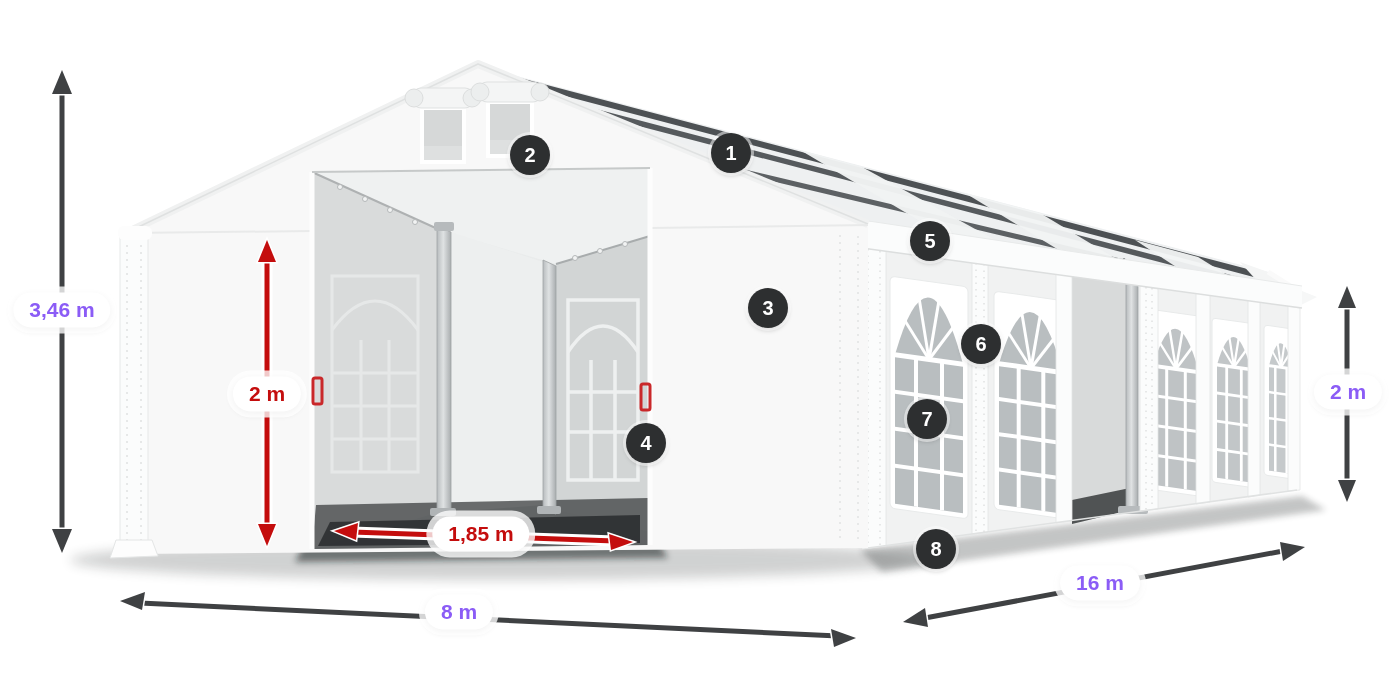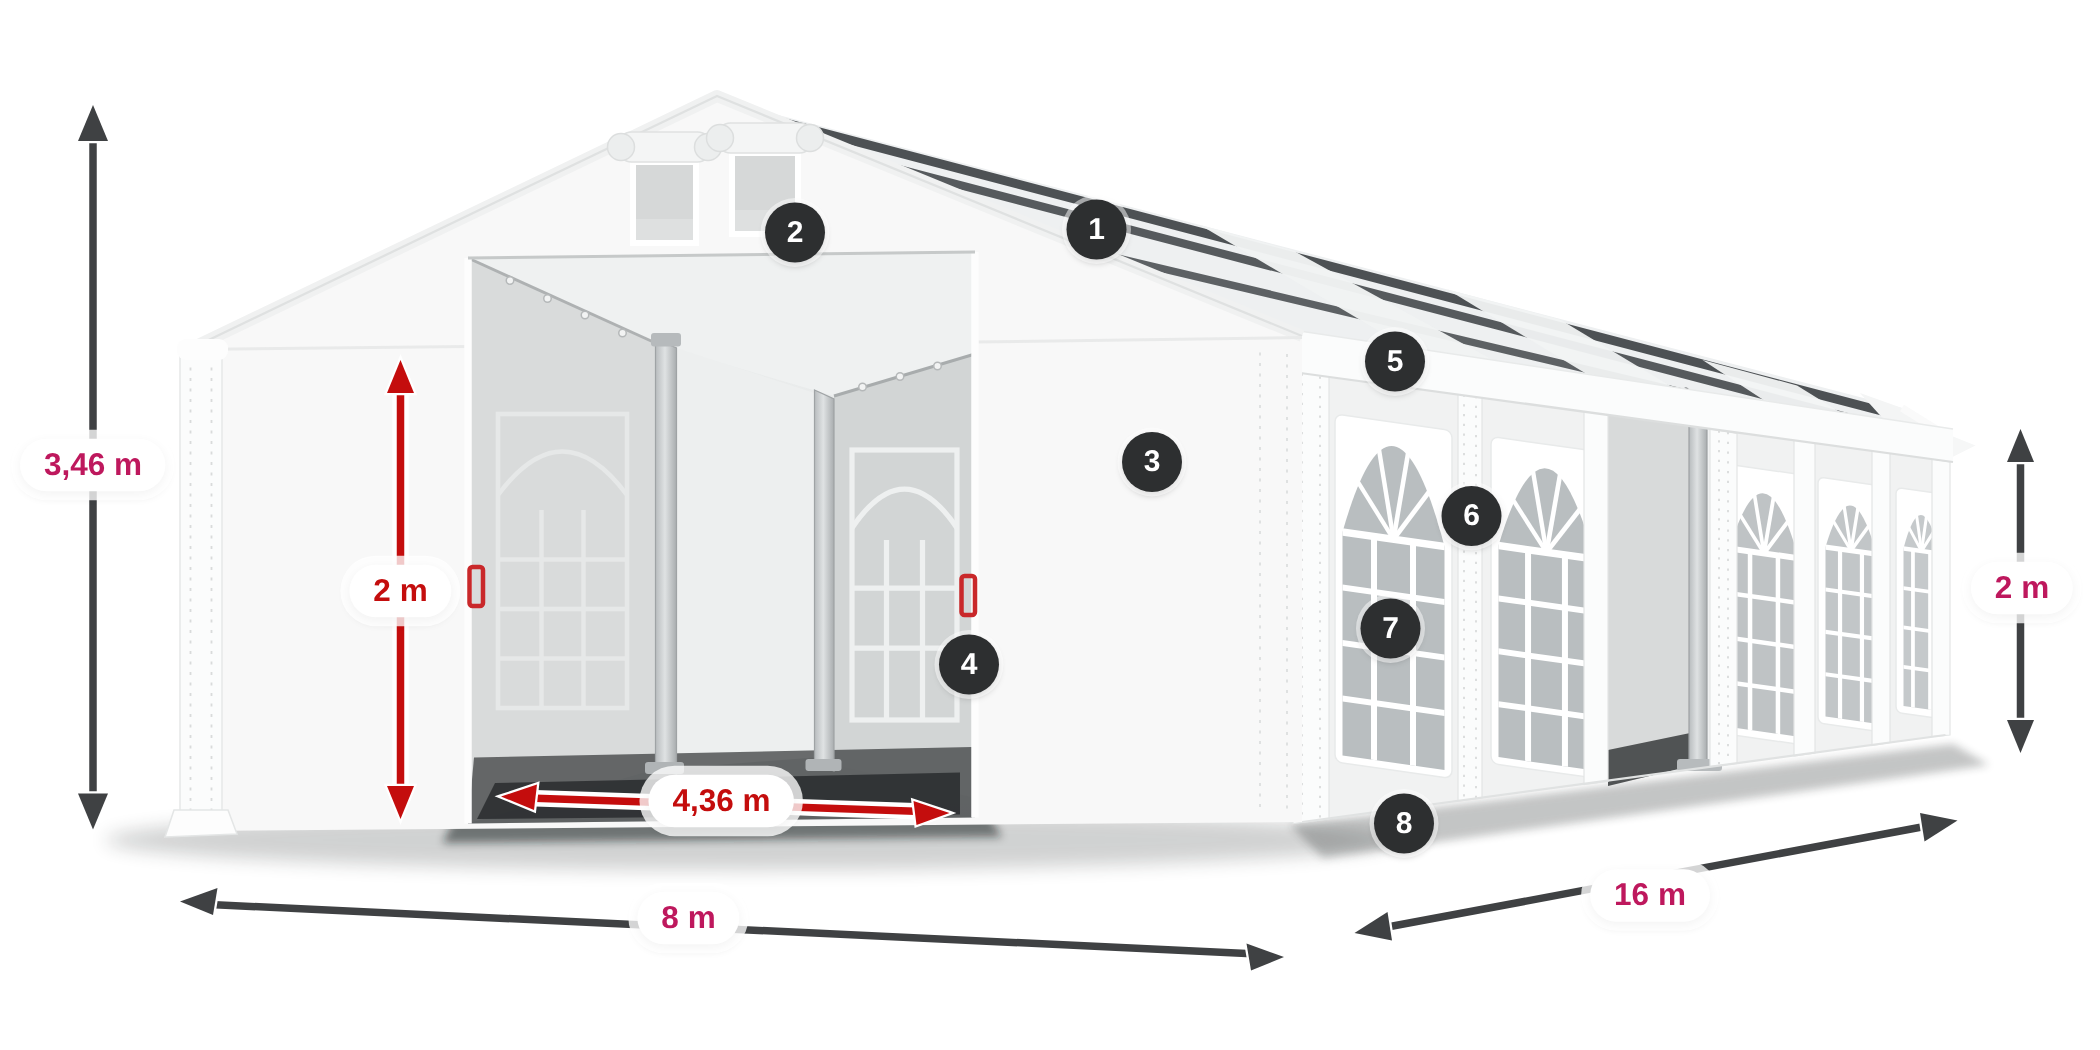--- a/index.html
+++ b/index.html
@@ -4,21 +4,21 @@
 <style>
   html,body{margin:0;padding:0;background:#fff;}
   .stage{
     position:relative;width:1400px;height:700px;background:#ffffff;overflow:hidden;
     font-family:"Liberation Sans", sans-serif;
   }
   .stage svg{position:absolute;left:0;top:0;}
   .pill{
     position:absolute;transform:translate(-50%,-50%);
     background:#ffffff;border-radius:24px;padding:6px 16px;
-    font-weight:700;font-size:21px;color:#be185d;white-space:nowrap;line-height:1.1;
+    font-weight:700;font-size:21px;color:#8b5cf6;white-space:nowrap;line-height:1.1;
     box-shadow:0 0 0 6px rgba(255,255,255,.78), 0 2px 7px rgba(0,0,0,.22);
     z-index:3;
   }
   .pill.red{color:#c40d0d;}
   .badge{
     position:absolute;transform:translate(-50%,-50%);
     width:40px;height:40px;border-radius:50%;
     background:#2d2f30;color:#ffffff;font-weight:700;font-size:20px;
     display:flex;align-items:center;justify-content:center;
     box-shadow:0 0 0 3px rgba(255,255,255,.5), 0 2px 5px rgba(0,0,0,.25);
@@ -350,23 +350,23 @@
         <path d="M1347 304 L1347 484" stroke="#ffffff" stroke-width="11" fill="none"></path>
         <path d="M1347 304 L1347 484" stroke="#3f4143" stroke-width="5" fill="none"></path>
         <polygon class="arrow-head" points="1347,286 1338,308 1356,308" fill="#3f4143" stroke="#ffffff" stroke-width="3"></polygon>
         <polygon class="arrow-head" points="1347,502 1338,480 1356,480" fill="#3f4143" stroke="#ffffff" stroke-width="3"></polygon>
       </g>
     </g>
   </svg>
 
   <div class="pill" style="left:62px;top:310px">3,46 m</div>
   <div class="pill red" style="left:267px;top:394px">2 m</div>
-  <div class="pill red" style="left:481px;top:534px">4,36 m</div>
+  <div class="pill red" style="left:481px;top:534px">1,85 m</div>
   <div class="pill" style="left:459px;top:612px">8 m</div>
-  <div class="pill" style="left:1100px;top:597px">16 m</div>
+  <div class="pill" style="left:1100px;top:583px">16 m</div>
   <div class="pill" style="left:1348px;top:392px">2 m</div>
 
   <div class="badge" style="left:731px;top:153px">1</div>
   <div class="badge" style="left:530px;top:155px">2</div>
   <div class="badge" style="left:768px;top:308px">3</div>
   <div class="badge" style="left:646px;top:443px">4</div>
   <div class="badge" style="left:930px;top:241px">5</div>
   <div class="badge" style="left:981px;top:344px">6</div>
   <div class="badge" style="left:927px;top:419px">7</div>
   <div class="badge" style="left:936px;top:549px">8</div>

